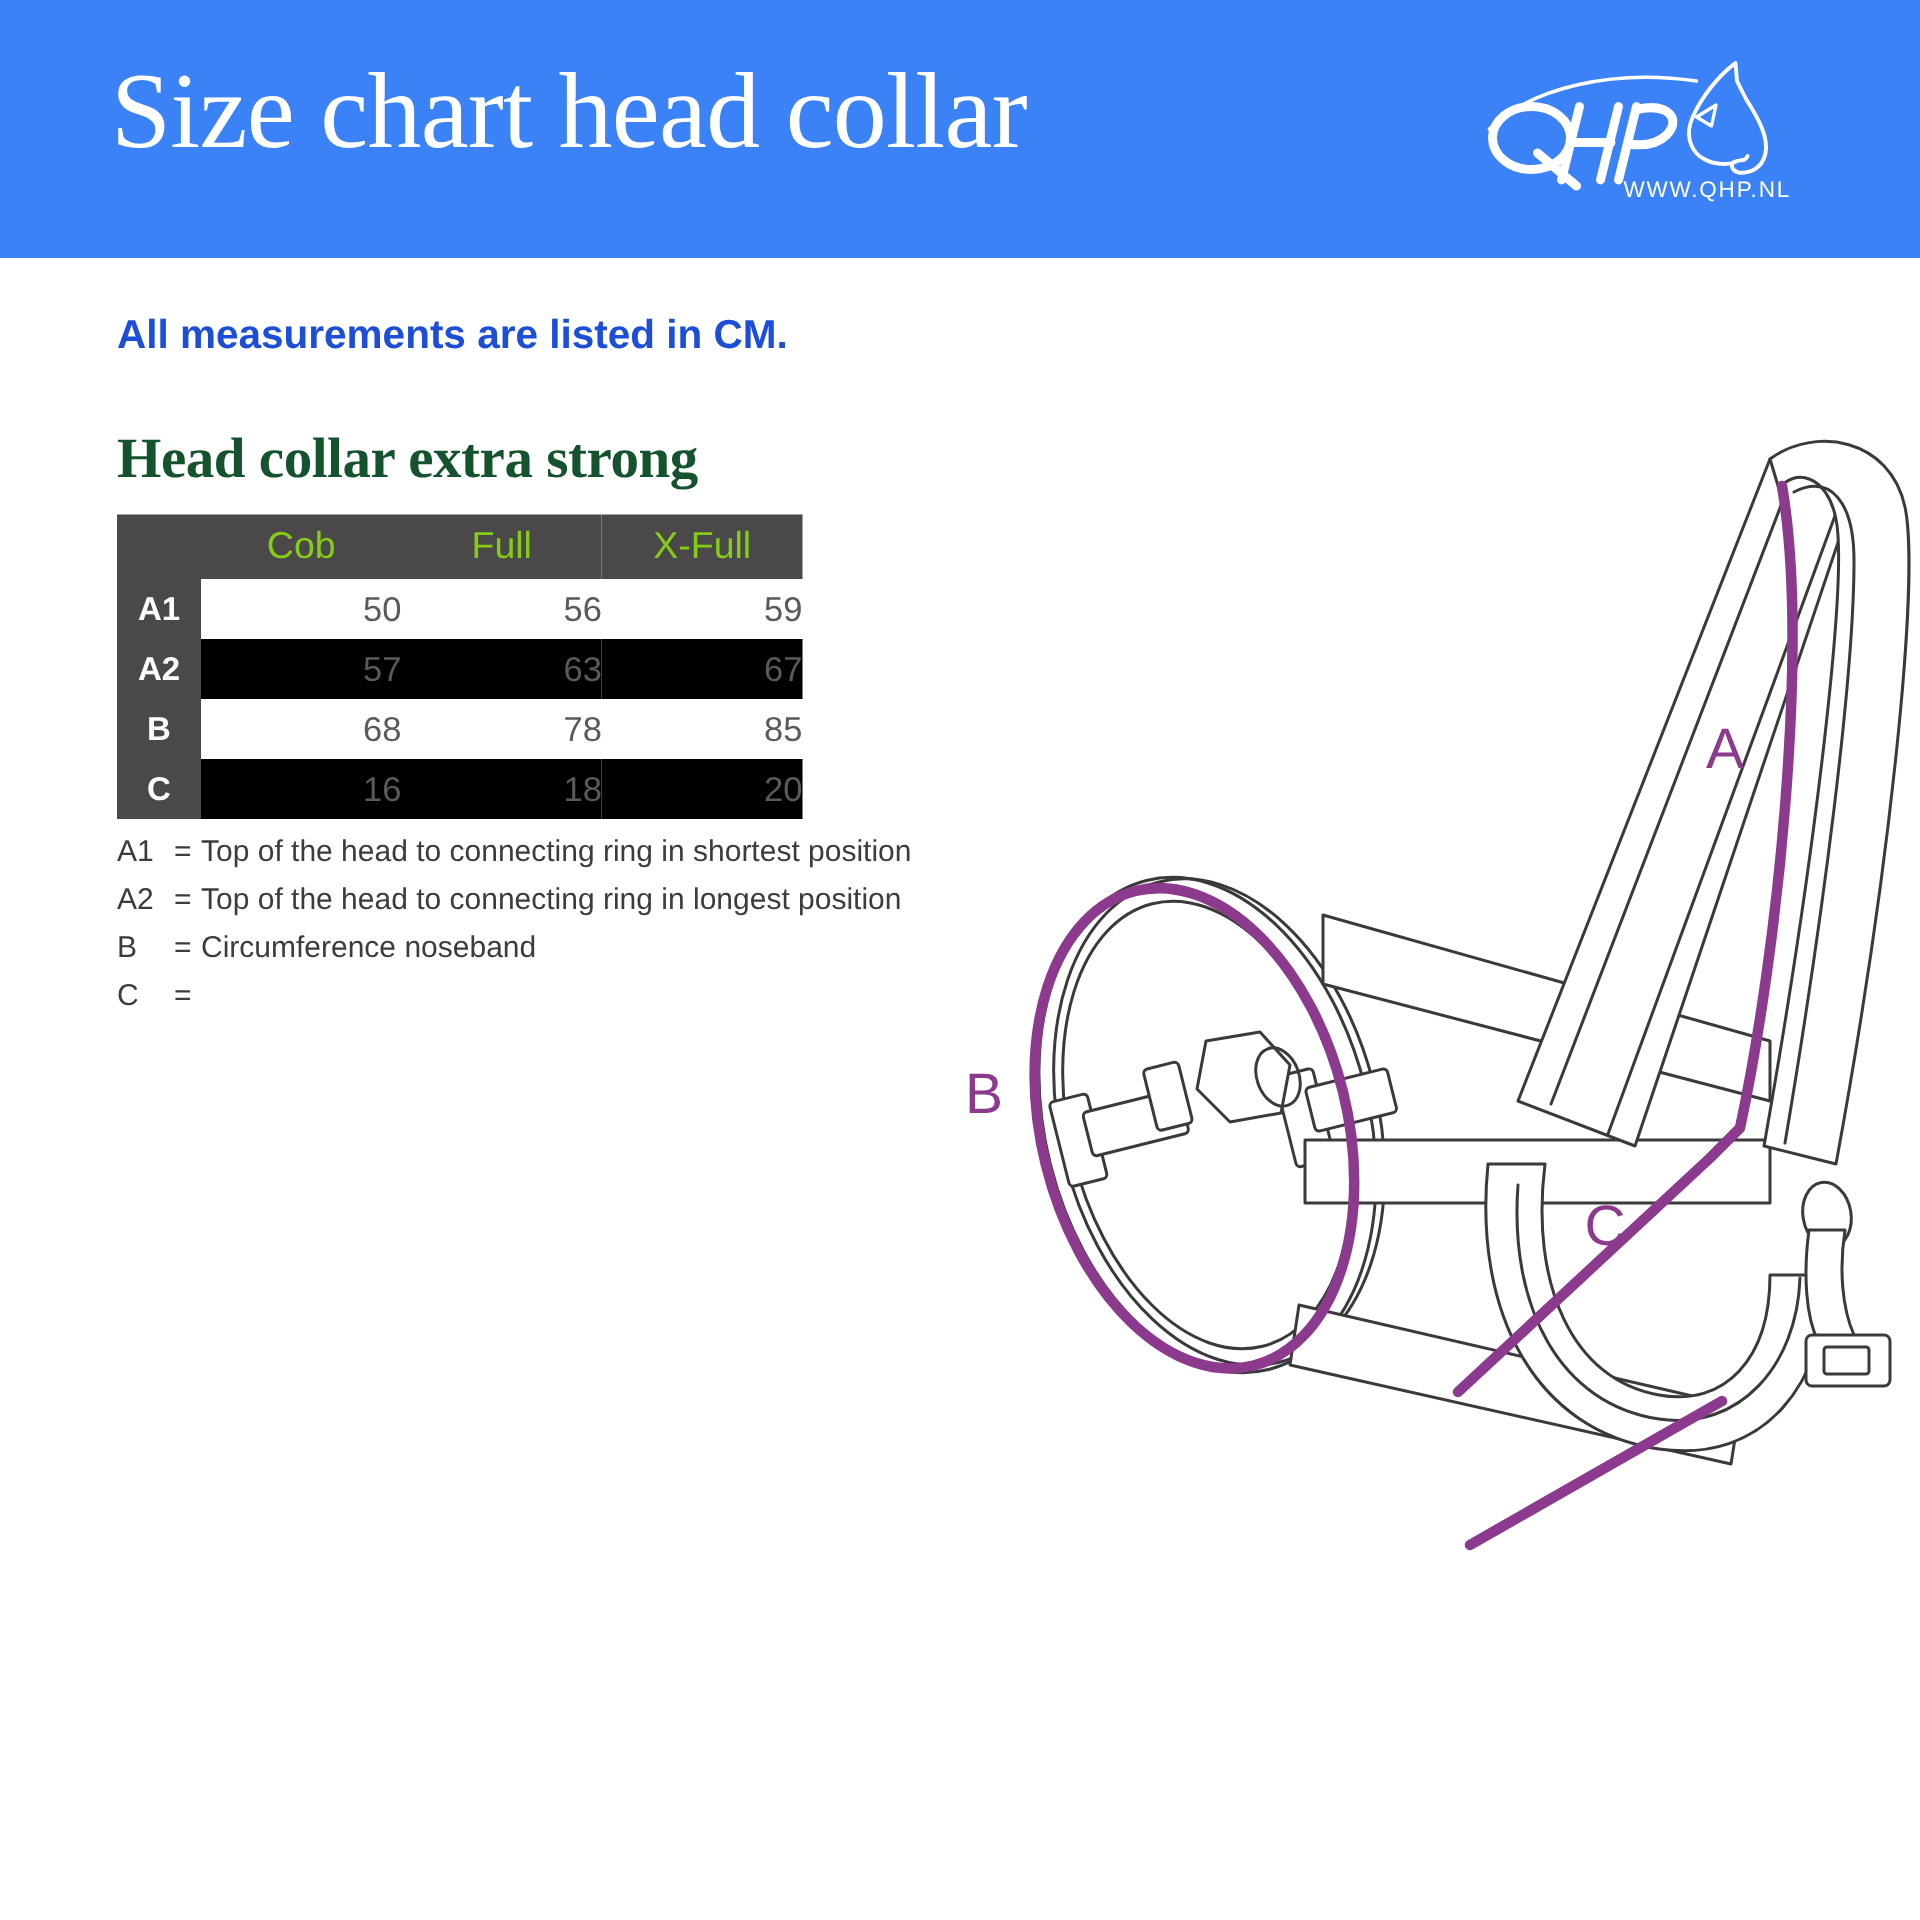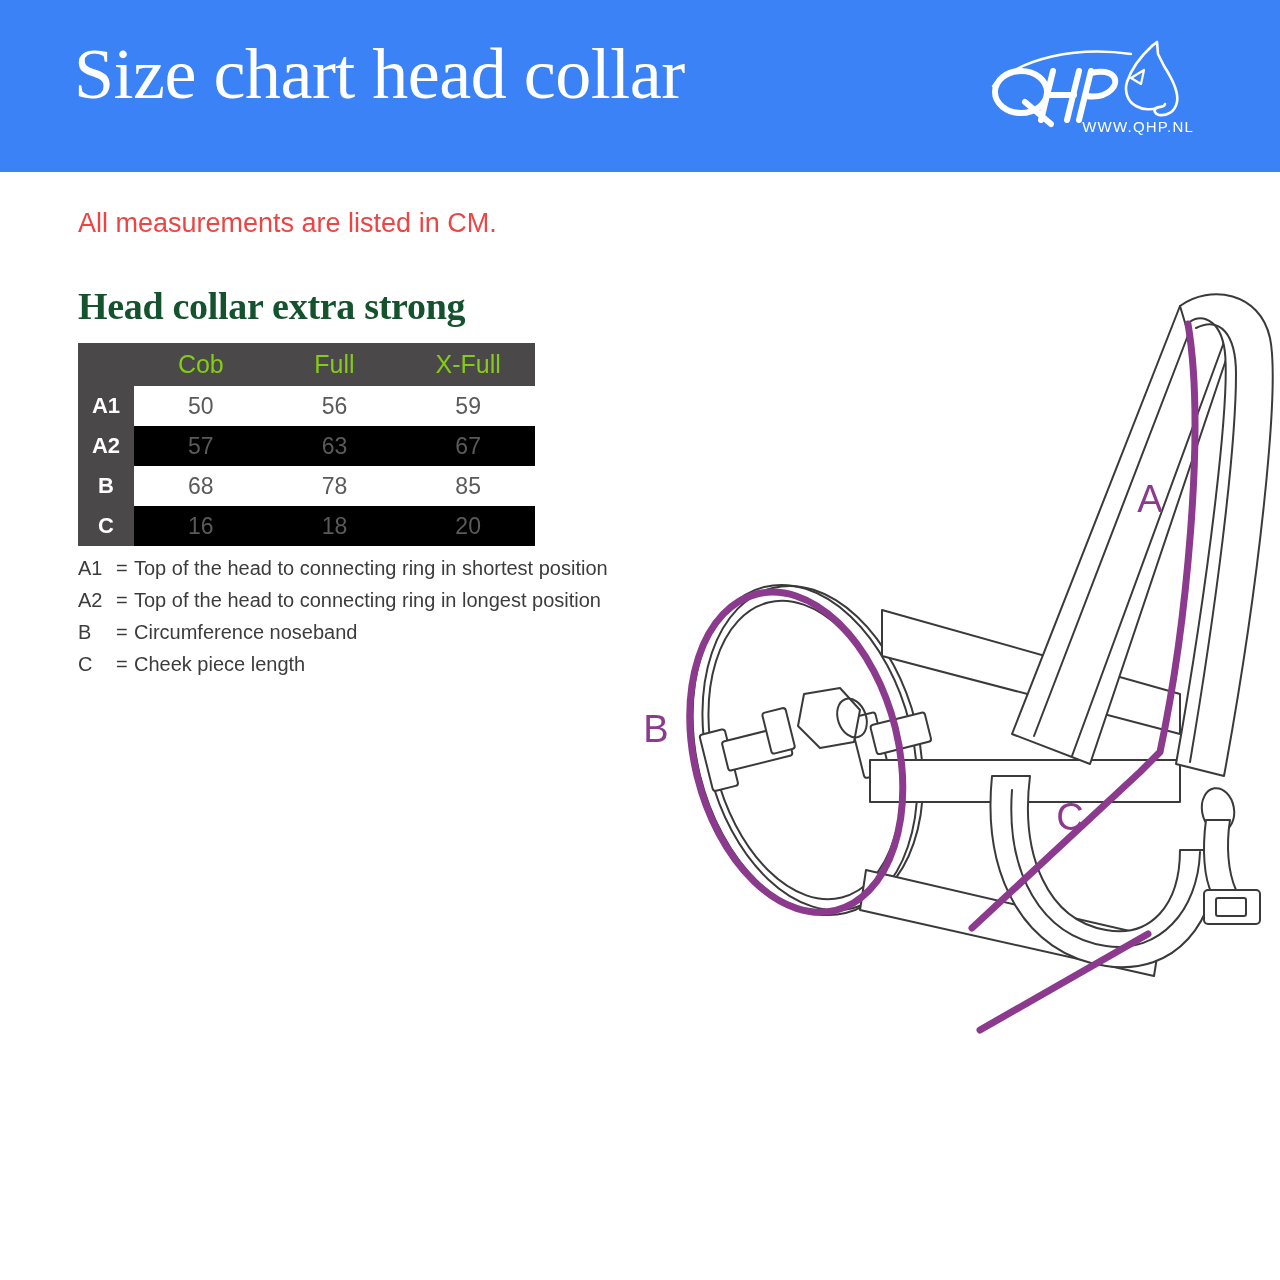--- a/index.html
+++ b/index.html
@@ -53,22 +53,22 @@
     font-family: "Liberation Sans", sans-serif;
     text-align: center;
   }
 
   
   .intro-line {
     position: absolute;
     left: 78px;
     top: 208px;
     font-size: 27px;
-    color: #ef4444;
-    font-weight: 400;
+    color: #1d4ed8;
+    font-weight: 700;
   }
   .section-heading {
     position: absolute;
     left: 78px;
     top: 284px;
     font-size: 38px;
     color: #14532d;
     font-weight: 700;
     letter-spacing: -0.3px;
     font-family: Liberation Serif, serif;
@@ -108,21 +108,21 @@
     font-size: 22px;
     font-weight: 700;
     text-align: center;
   }
   .size-table tbody tr.odd td { background: #ffffff; }
   .size-table tbody tr.even td { background: #000000; }
   .size-table tbody td {
     color: #5a5a5a;
     font-size: 23px;
     font-weight: 400;
-    text-align: center;
+    text-align: right;
   }
   .header-row th { height: 43px; }
 
   
   .legend {
     position: absolute;
     left: 78px;
     top: 557px;
     width: 600px;
   }
@@ -267,21 +267,20 @@
     <span class="legend-text">Top of the head to connecting ring in longest position</span>
   </div>
   <div class="legend-row">
     <span class="legend-key">B</span>
     <span class="legend-eq">=</span>
     <span class="legend-text">Circumference noseband</span>
   </div>
   <div class="legend-row">
     <span class="legend-key">C</span>
     <span class="legend-eq">=</span>
-    <span class="legend-text">Cheek piece length</span>
   </div>
 </div>
 
 <div class="diagram">
   <svg viewBox="0 0 660 780" width="660" height="780">
 
     <g transform="rotate(-14 185 460)">
       <ellipse class="dg-fill" cx="185" cy="460" rx="108" ry="168"></ellipse>
       <ellipse class="dg-stroke" cx="185" cy="460" rx="92" ry="152"></ellipse>
       <ellipse class="dg-stroke" cx="193" cy="460" rx="106" ry="165"></ellipse>

